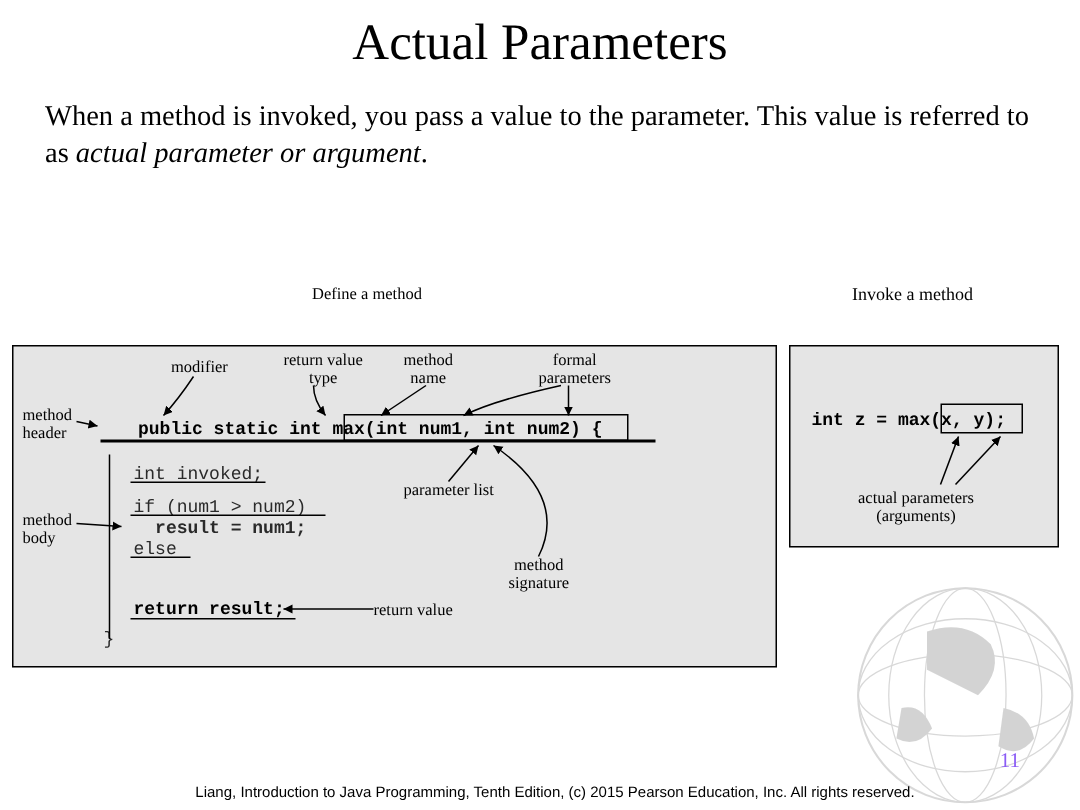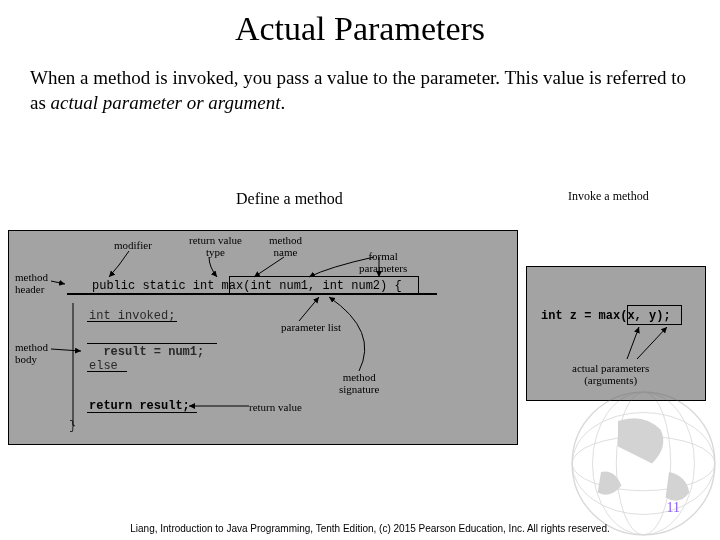--- a/index.html
+++ b/index.html
@@ -27,24 +27,24 @@
   .diagram-area {
     position: absolute;
     top: 190px;
     left: 8px;
     width: 704px;
     height: 275px;
   }
   .left-box, .right-box {
     position: absolute;
     border: 1px solid #000;
-    background: #a3a3a3;
+    background: #e5e5e5;
   }
   .left-box { left: 0; top: 40px; width: 510px; height: 215px; }
-  .right-box { left: 518px; top: 40px; width: 180px; height: 135px; margin-top: 36px; }
+  .right-box { left: 518px; top: 40px; width: 180px; height: 135px; }
   .ann {
     position: absolute;
     font-family: "Times New Roman", serif;
     font-size: 11px;
     color: #000;
     text-align: center;
     line-height: 1.1;
     white-space: pre;
   }
   .code {
@@ -97,54 +97,55 @@
 <body>
 
 <h1 class="title">Actual Parameters</h1>
 
 <p class="body-text">
   <span>When a method is invoked, you pass a value to the parameter. This value is referred to as </span><span class="ital">actual parameter or argument</span><span>.</span>
 </p>
 
 <div class="diagram-area">
 
-  <div class="ann" style="left:200px; top:0; font-size:16px;margin-left:28px;">Define a method</div>
+  <div class="ann" style="left:200px; top:0; font-size:11px;">Define a method</div>
   <div class="ann" style="left:560px; top:0; font-size:12px;">Invoke a method</div>
 
   <div class="left-box">
 
     <div class="ann" style="left:105px; top:8px;">modifier</div>
     <div class="ann" style="left:180px; top:3px;">return value
 type</div>
     <div class="ann" style="left:260px; top:3px;">method
 name</div>
-    <div class="ann" style="left:350px; top:19px;">formal
+    <div class="ann" style="left:350px; top:3px;">formal
 parameters</div>
 
-    <div class="code" style="left:60px; top:48px; font-weight:normal; color:#000;padding-left:23px;">public static int max(int num1, int num2) {</div>
+    <div class="code" style="left:60px; top:48px; font-weight:bold; color:#000;padding-left:23px;">public static int max(int num1, int num2) {</div>
     <div class="sig-line" style="left:58px; top:62px; width:370px;"></div>
 
     <div class="param-box" style="left:220px; top:45px; width:190px; height:18px;"></div>
 
     <div class="ann" style="left:6px; top:40px; text-align:left;">method
 header</div>
     <div class="ann" style="left:6px; top:110px; text-align:left;">method
 body</div>
 
     <div class="code" style="left:80px; top:78px;">int invoked;</div>
     <div class="sig-line" style="left:78px; top:90px; width:90px; height:1px;"></div>
+    <div class="code" style="left:80px; top:100px;">if (num1 &gt; num2)</div>
     <div class="sig-line" style="left:78px; top:112px; width:130px; height:1px;"></div>
     <div class="code" style="left:80px; top:114px;font-weight:bold;">  result = num1;</div>
     <div class="code" style="left:80px; top:128px;">else</div>
     <div class="sig-line" style="left:78px; top:140px; width:40px; height:1px;"></div>
     <div class="code" style="left:80px; top:168px; font-weight:bold; color:#000;">return result;</div>
     <div class="sig-line" style="left:78px; top:181px; width:110px; height:1px;"></div>
     <div class="code" style="left:60px; top:188px;">}</div>
 
-    <div class="ann" style="left:272px; top:90px;font-family:Liberation Serif, serif;">parameter list</div>
+    <div class="ann" style="left:260px; top:90px;font-family:Liberation Serif, serif;">parameter list</div>
     <div class="ann" style="left:330px; top:140px;">method
 signature</div>
     <div class="ann" style="left:240px; top:170px;">return value</div>
 
     <svg class="arrows" width="510" height="215">
       <defs>
         <marker id="ah" markerWidth="8" markerHeight="8" refX="6" refY="3" orient="auto">
           <path d="M0,0 L6,3 L0,6 Z" fill="#000"></path>
         </marker>
       </defs>

